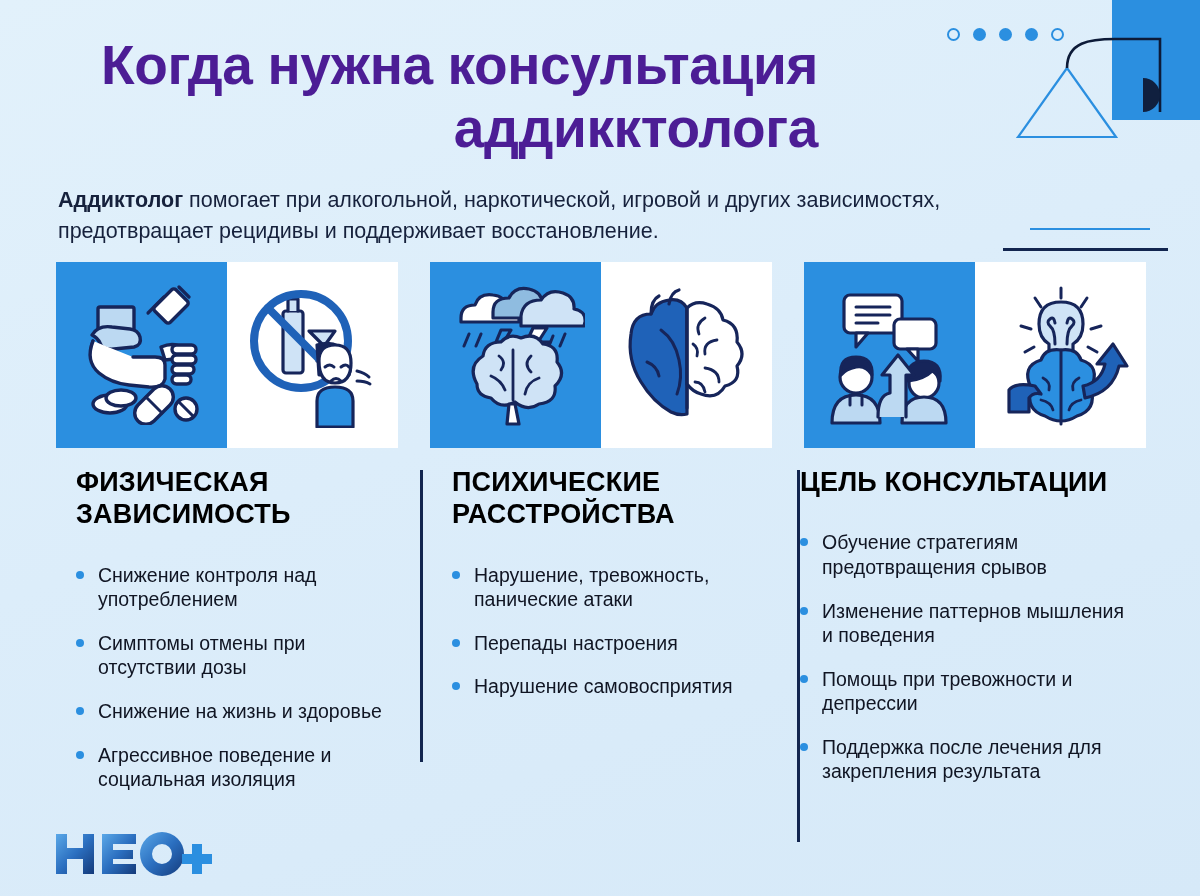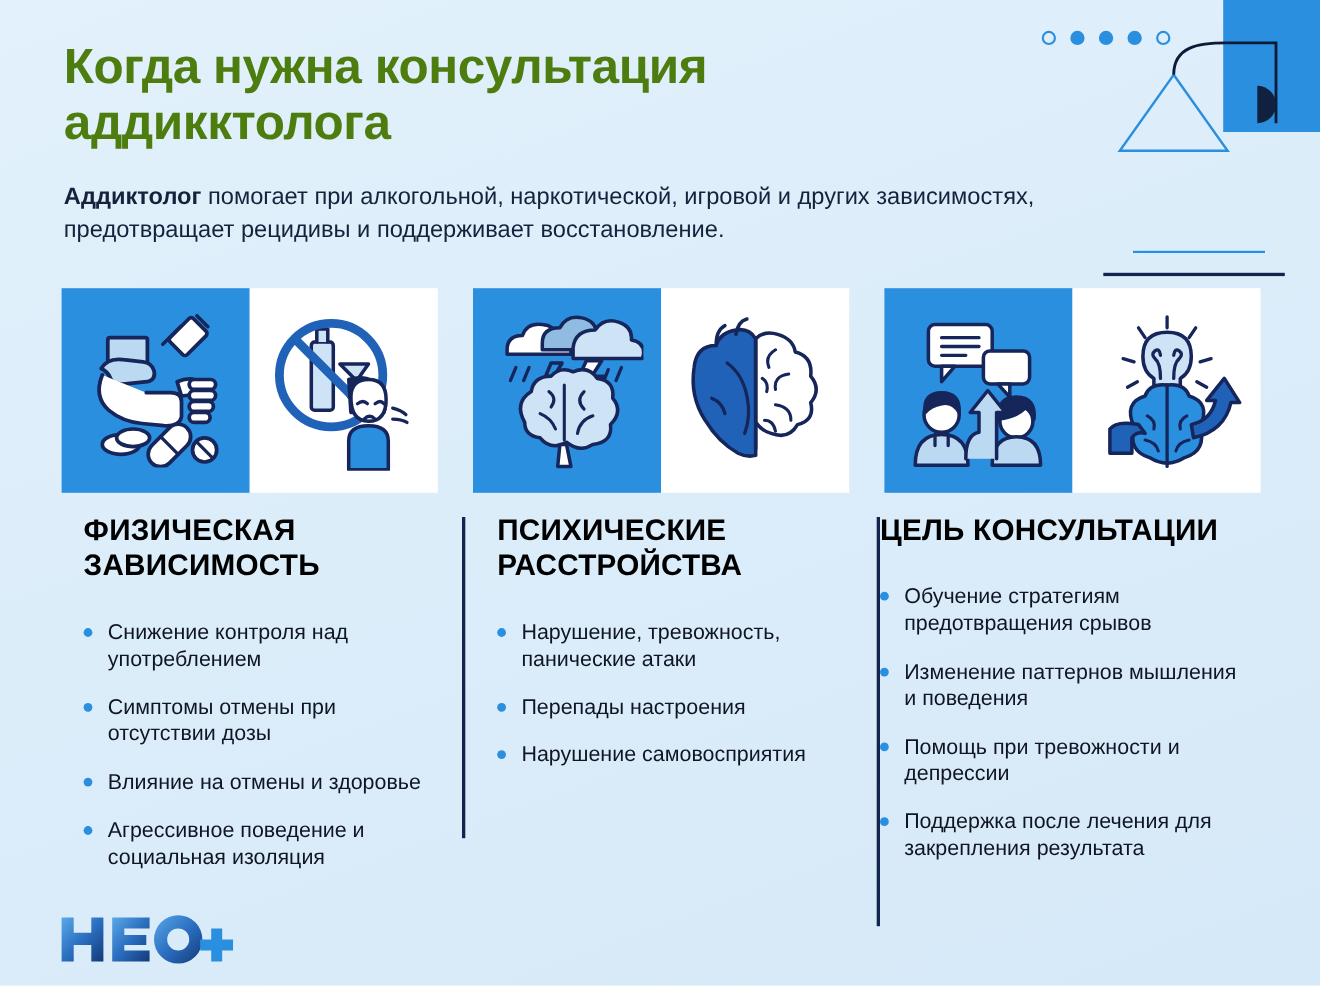--- a/index.html
+++ b/index.html
@@ -16,22 +16,22 @@
   .dot{width:13px;height:13px;border-radius:50%;}
   .dot.hollow{border:2.3px solid #2b8fe0;background:transparent;}
   .dot.solid{background:#2b8fe0;}
   .deco-svg{position:absolute;top:0;right:0;width:250px;height:175px;}
   .deco-line-blue{position:absolute;top:228px;right:50px;width:120px;height:2px;background:#2b8fe0;}
   .deco-line-dark{position:absolute;top:248px;right:32px;width:165px;height:3px;background:#12254f;}
 
   
   .header{position:absolute;left:58px;top:34px;width:1010px;}
   .title{
-    font-size:45px;line-height:1.14;font-weight:700;color:#4d7c0f;
-    letter-spacing:-.4px;max-width:760px;
+    font-size:55px;line-height:1.14;font-weight:700;color:#4c1d95;
+    letter-spacing:-.4px;max-width:760px;text-align:right;
   }
   .subtitle{
     margin-top:26px;font-size:21.5px;line-height:1.42;color:#16213c;max-width:1020px;
   }
   .subtitle b{font-weight:700;text-align:right;}
 
   
   .strip{position:absolute;top:262px;left:0;width:1200px;height:186px;}
   .group{position:absolute;top:0;height:186px;display:flex;}
   .g1{left:56px;width:342px;}
@@ -217,21 +217,21 @@
 <div class="divider d1"></div>
 <div class="divider d2"></div>
 
 <div class="cols">
 
   <div class="col c1">
     <h2>ФИЗИЧЕСКАЯ ЗАВИСИМОСТЬ</h2>
     <ul class="bullets">
       <li>Снижение контроля над употреблением</li>
       <li>Симптомы отмены при отсутствии дозы</li>
-      <li>Влияние на отмены и здоровье</li>
+      <li>Снижение на жизнь и здоровье</li>
       <li>Агрессивное поведение и социальная изоляция</li>
     </ul>
   </div>
 
   <div class="col c2">
     <h2>ПСИХИЧЕСКИЕ РАССТРОЙСТВА</h2>
     <ul class="bullets">
       <li>Нарушение, тревожность, панические атаки</li>
       <li>Перепады настроения</li>
       <li>Нарушение самовосприятия</li>

